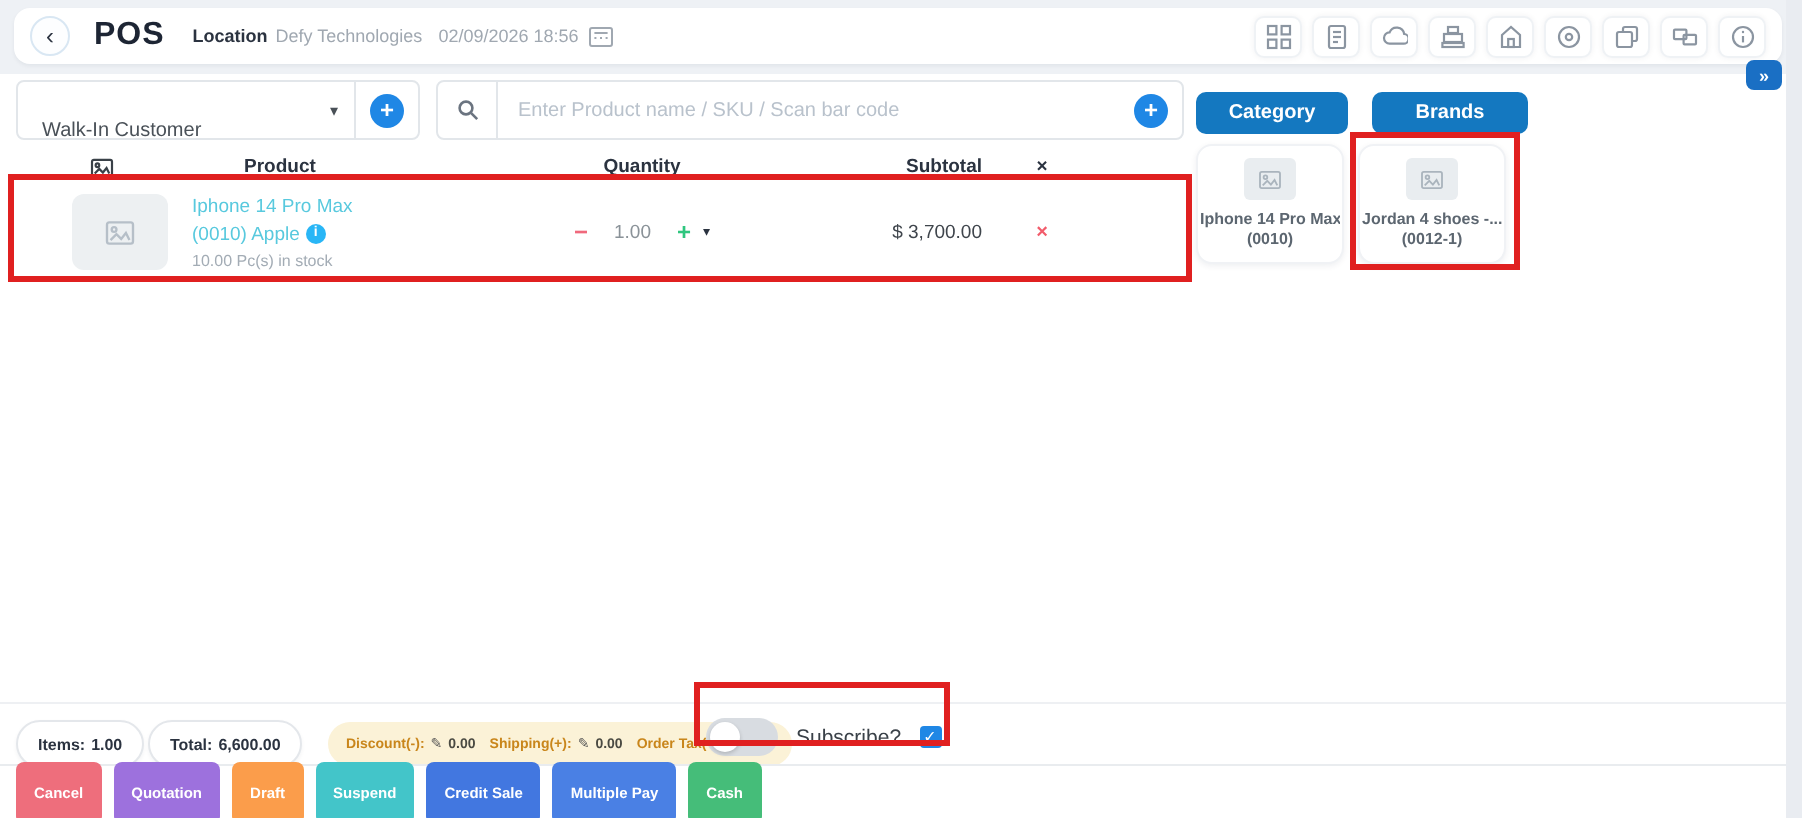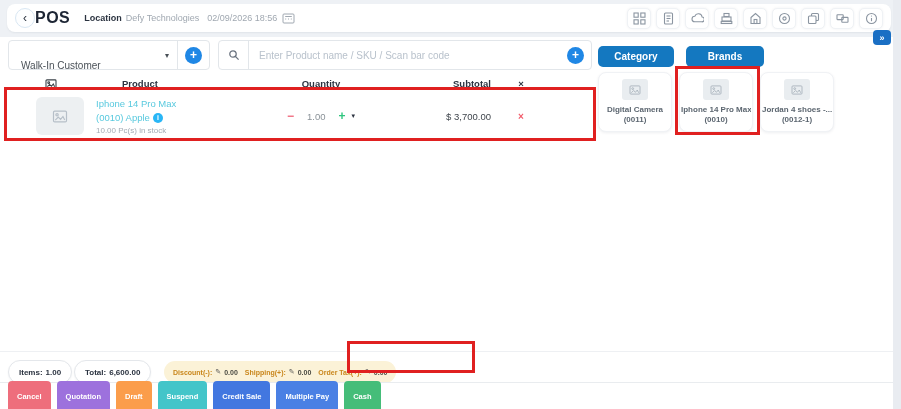--- a/index.html
+++ b/index.html
@@ -7,21 +7,21 @@
   body { width:901px; height:409px; font-family:"Liberation Sans", sans-serif; background:#fff; }
   .page { position:relative; width:901px; height:409px; background:#fff; overflow:hidden; }
 
   .topband { position:absolute; top:0; left:0; width:901px; height:37px; background:#eef1f5; z-index:1; }
   .right-strip { position:absolute; top:0; right:0; width:8px; height:409px; background:#e9ecf1; z-index:5; }
 
   .topbar { position:absolute; top:4px; left:7px; right:10px; height:28px; background:#fff; border-radius:8px;
             display:flex; align-items:center; padding:0 8px; z-index:2; box-shadow:0 1px 2px rgba(20,30,50,.06); }
   .back-btn { width:20px; height:20px; border-radius:50%; border:1px solid #d9e7f3; background:#fdfeff; color:#2b3340;
               font-size:12px; display:flex; align-items:center; justify-content:center; cursor:pointer; }
-  .pos-title { font-size:16px; font-weight:800; color:#1d2534; margin:0 14px 0 0; letter-spacing:.5px; }
+  .pos-title { font-size:16px; font-weight:800; color:#1d2534; margin:0 14px 0 12px; letter-spacing:.5px; }
   .loc-label { font-size:9px; font-weight:700; color:#2b3340; margin-right:4px; }
   .loc-value { font-size:9px; color:#a0a8b1; margin-right:8px; }
   .datetime  { font-size:9px; color:#a0a8b1; margin-right:5px; }
   .calc-ico  { color:#a0a8b1; display:flex; align-items:center; }
   .tico-row { margin-left:auto; display:flex; gap:5px; align-items:center; }
   .tico { width:24px; height:21px; border:1px solid #eff2f5; border-radius:5px; background:#fff; color:#8b95a1;
           display:flex; align-items:center; justify-content:center; box-shadow:0 0 3px rgba(20,30,50,.06); cursor:pointer; }
 
   .expand-btn { position:absolute; top:30px; right:10px; width:18px; height:15px; background:#1a6fc4; color:#fff;
                 border:none; border-radius:4px; font-size:9px; font-weight:700; display:flex; align-items:center;
@@ -231,31 +231,20 @@
 
   <div class="cards">
     <div class="pcard">
       <div class="pcard-img">
         <svg width="12" height="10" viewBox="0 0 13 11" fill="none" stroke="currentColor" stroke-width="1">
           <rect x="1" y="1" width="11" height="9" rx="1"></rect>
             <circle cx="4" cy="4" r="1"></circle>
             <path d="M2.5 8.5 5 6l2 2 2-2.5 1.5 3"></path>
         </svg>
       </div>
-      <div class="pcard-name">Digital Camera</div>
-      <div class="pcard-code">(0011)</div>
-    </div>
-    <div class="pcard">
-      <div class="pcard-img">
-        <svg width="12" height="10" viewBox="0 0 13 11" fill="none" stroke="currentColor" stroke-width="1">
-          <rect x="1" y="1" width="11" height="9" rx="1"></rect>
-            <circle cx="4" cy="4" r="1"></circle>
-            <path d="M2.5 8.5 5 6l2 2 2-2.5 1.5 3"></path>
-        </svg>
-      </div>
       <div class="pcard-name">Iphone 14 Pro Max</div>
       <div class="pcard-code">(0010)</div>
     </div>
     <div class="pcard">
       <div class="pcard-img">
         <svg width="12" height="10" viewBox="0 0 13 11" fill="none" stroke="currentColor" stroke-width="1">
           <rect x="1" y="1" width="11" height="9" rx="1"></rect>
             <circle cx="4" cy="4" r="1"></circle>
             <path d="M2.5 8.5 5 6l2 2 2-2.5 1.5 3"></path>
         </svg>
@@ -322,20 +311,27 @@
       <div class="ygroup">
         <span class="y-label">Shipping(+):</span>
         <span class="y-pencil">✎</span>
         <span class="y-val">0.00</span>
       </div>
       <div class="ygroup">
         <span class="y-label">Order Tax(+):</span>
         <span class="y-pencil">✎</span>
         <span class="y-val">0.00</span>
       </div>
+    </div>
+    <div class="subscribe-group">
+      <div class="toggle">
+        <div class="knob"></div>
+      </div>
+      <span class="subscribe-label">Subscribe?</span>
+      <span class="subscribe-check">✓</span>
     </div>
   </div>
 
   <div class="actionbar">
     <button class="abtn" style="background-color: rgb(238, 110, 124);">Cancel</button>
     <button class="abtn" style="background-color: rgb(157, 113, 221);">Quotation</button>
     <button class="abtn" style="background-color: rgb(251, 157, 75);">Draft</button>
     <button class="abtn" style="background-color: rgb(67, 197, 201);">Suspend</button>
     <button class="abtn" style="background-color: rgb(66, 119, 224);">Credit Sale</button>
     <button class="abtn" style="background-color: rgb(74, 128, 228);">Multiple Pay</button>

